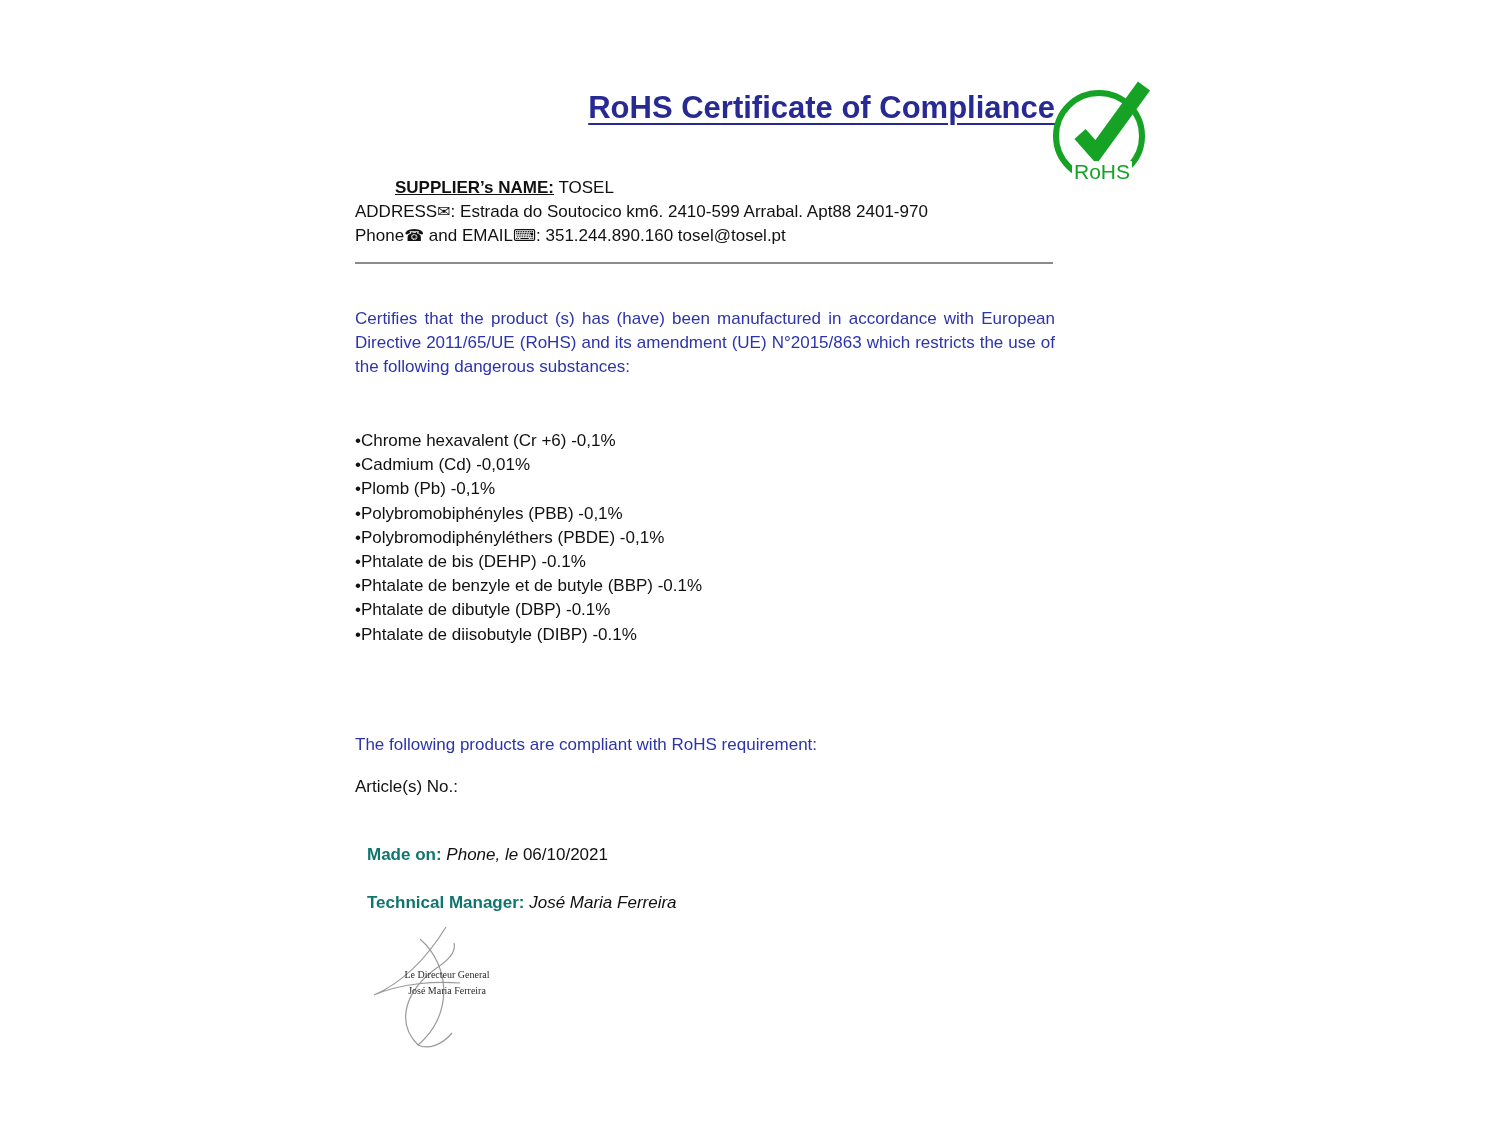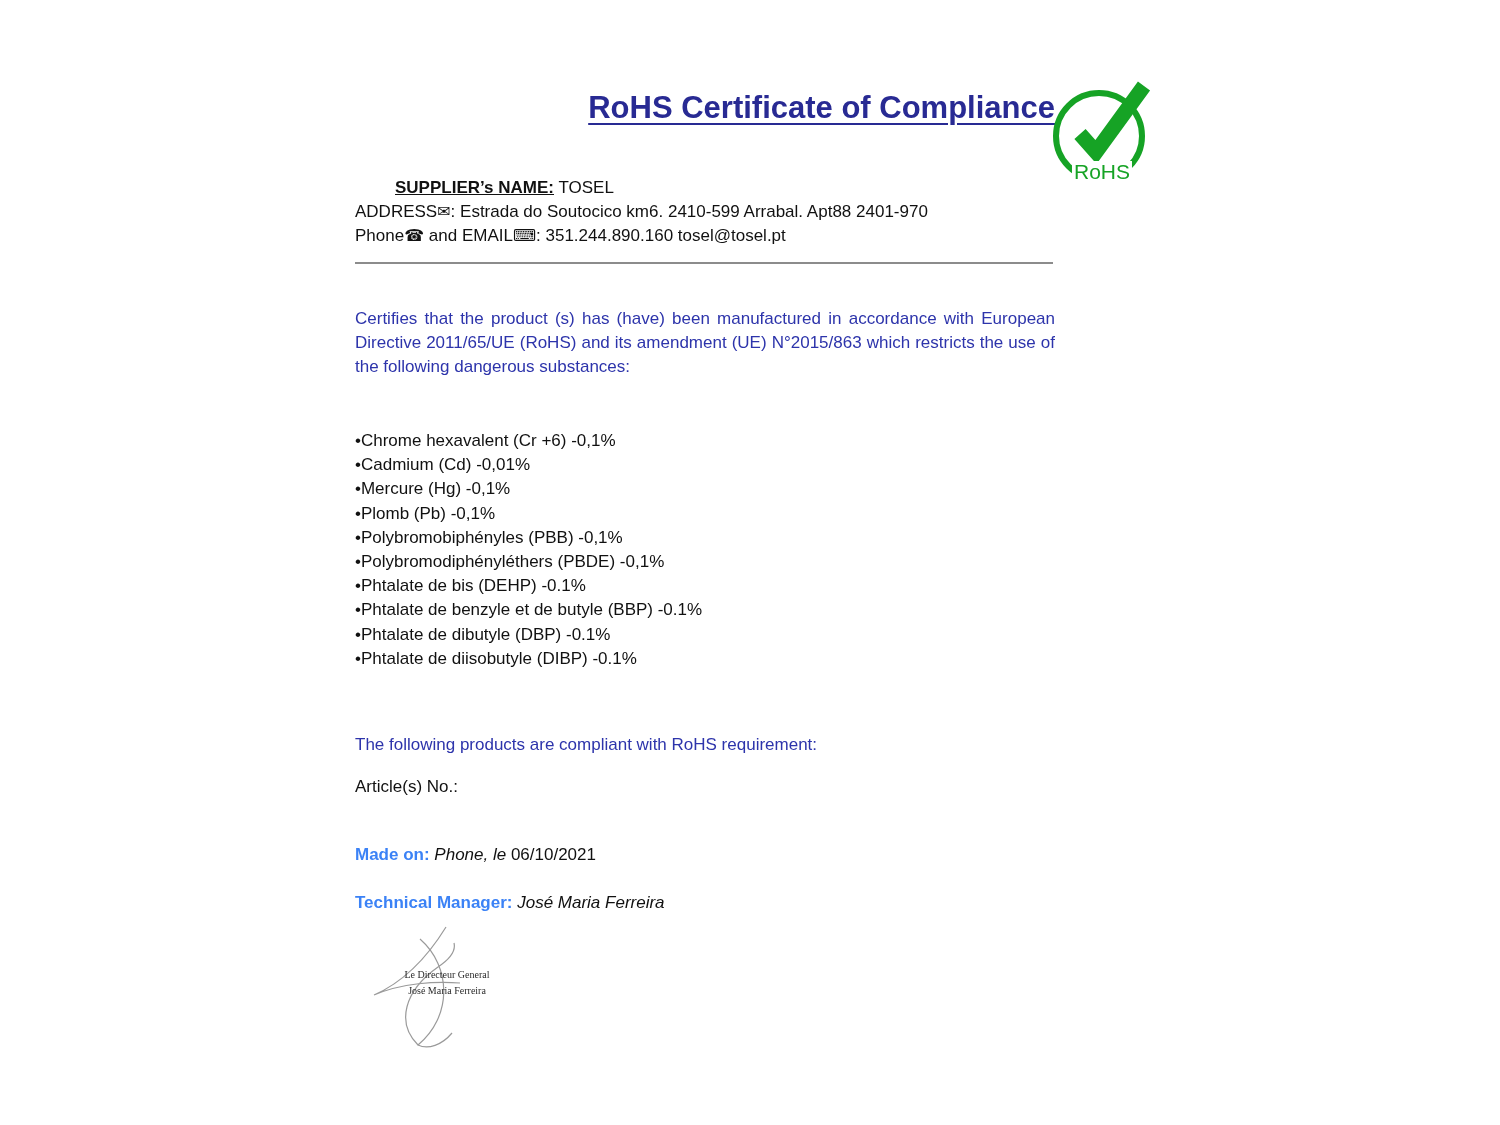--- a/index.html
+++ b/index.html
@@ -124,21 +124,21 @@
     font-size: 17px;
     color: #111111;
   }
   .tech-manager {
     position: absolute;
     left: 355px;
     top: 893px;
     font-size: 17px;
     color: #111111;
   }
-  .navy-label { font-weight: bold; color: #3b82f6; }
+  .navy-label { font-weight: bold; color: #0f766e; margin-left: 12px; }
   .it { font-style: italic; }
 
   
   .signature {
     position: absolute;
     left: 358px;
     top: 925px;
     width: 160px;
     height: 125px;
   }
@@ -176,21 +176,20 @@
     <div><span>Phone</span><span class="icon">☎</span><span> and EMAIL</span><span class="icon">⌨</span><span>: 351.244.890.160 tosel@tosel.pt</span></div>
   </div>
 
   <div class="rule"></div>
 
   <p class="cert">Certifies that the product (s) has (have) been manufactured in accordance with European Directive 2011/65/UE (RoHS) and its amendment (UE) N°2015/863 which restricts the use of the following dangerous substances:</p>
 
   <ul class="subs">
     <li>Chrome hexavalent (Cr +6) -0,1%</li>
     <li>Cadmium (Cd) -0,01%</li>
-    <li>Mercure (Hg) -0,1%</li>
     <li>Plomb (Pb) -0,1%</li>
     <li>Polybromobiphényles (PBB) -0,1%</li>
     <li>Polybromodiphényléthers (PBDE) -0,1%</li>
     <li>Phtalate de bis (DEHP) -0.1%</li>
     <li>Phtalate de benzyle et de butyle (BBP) -0.1%</li>
     <li>Phtalate de dibutyle (DBP) -0.1%</li>
     <li>Phtalate de diisobutyle (DIBP) -0.1%</li>
   </ul>
 
   <p class="compliance">The following products are compliant with RoHS requirement:</p>

